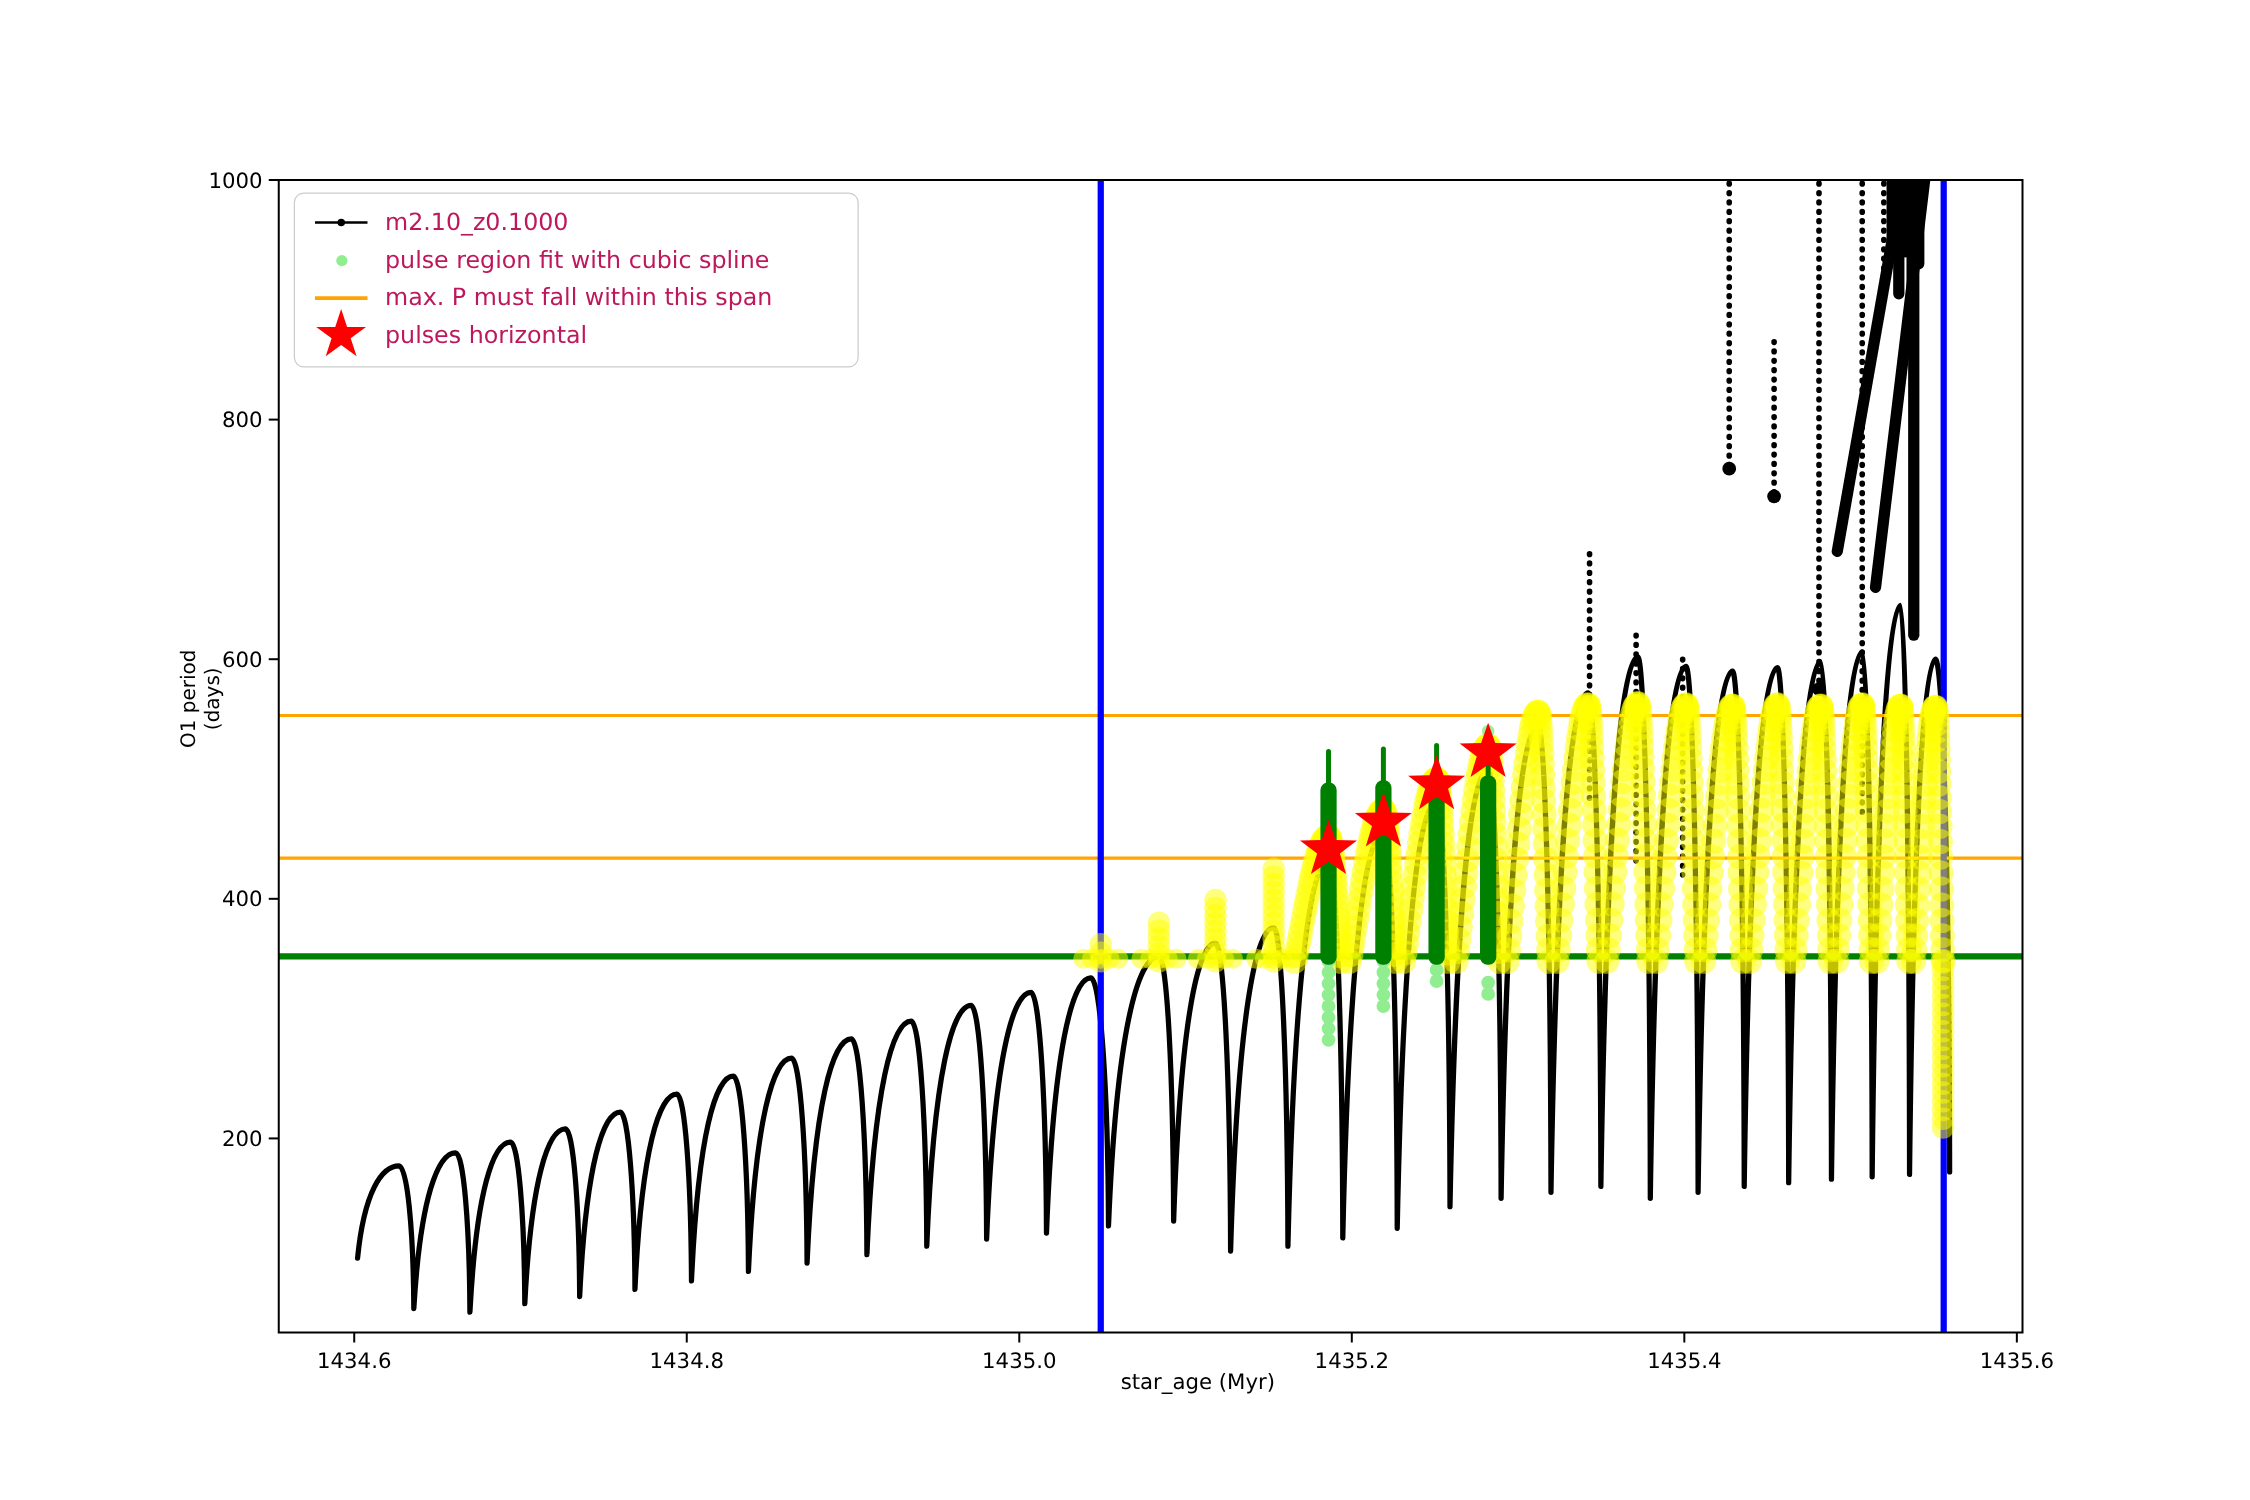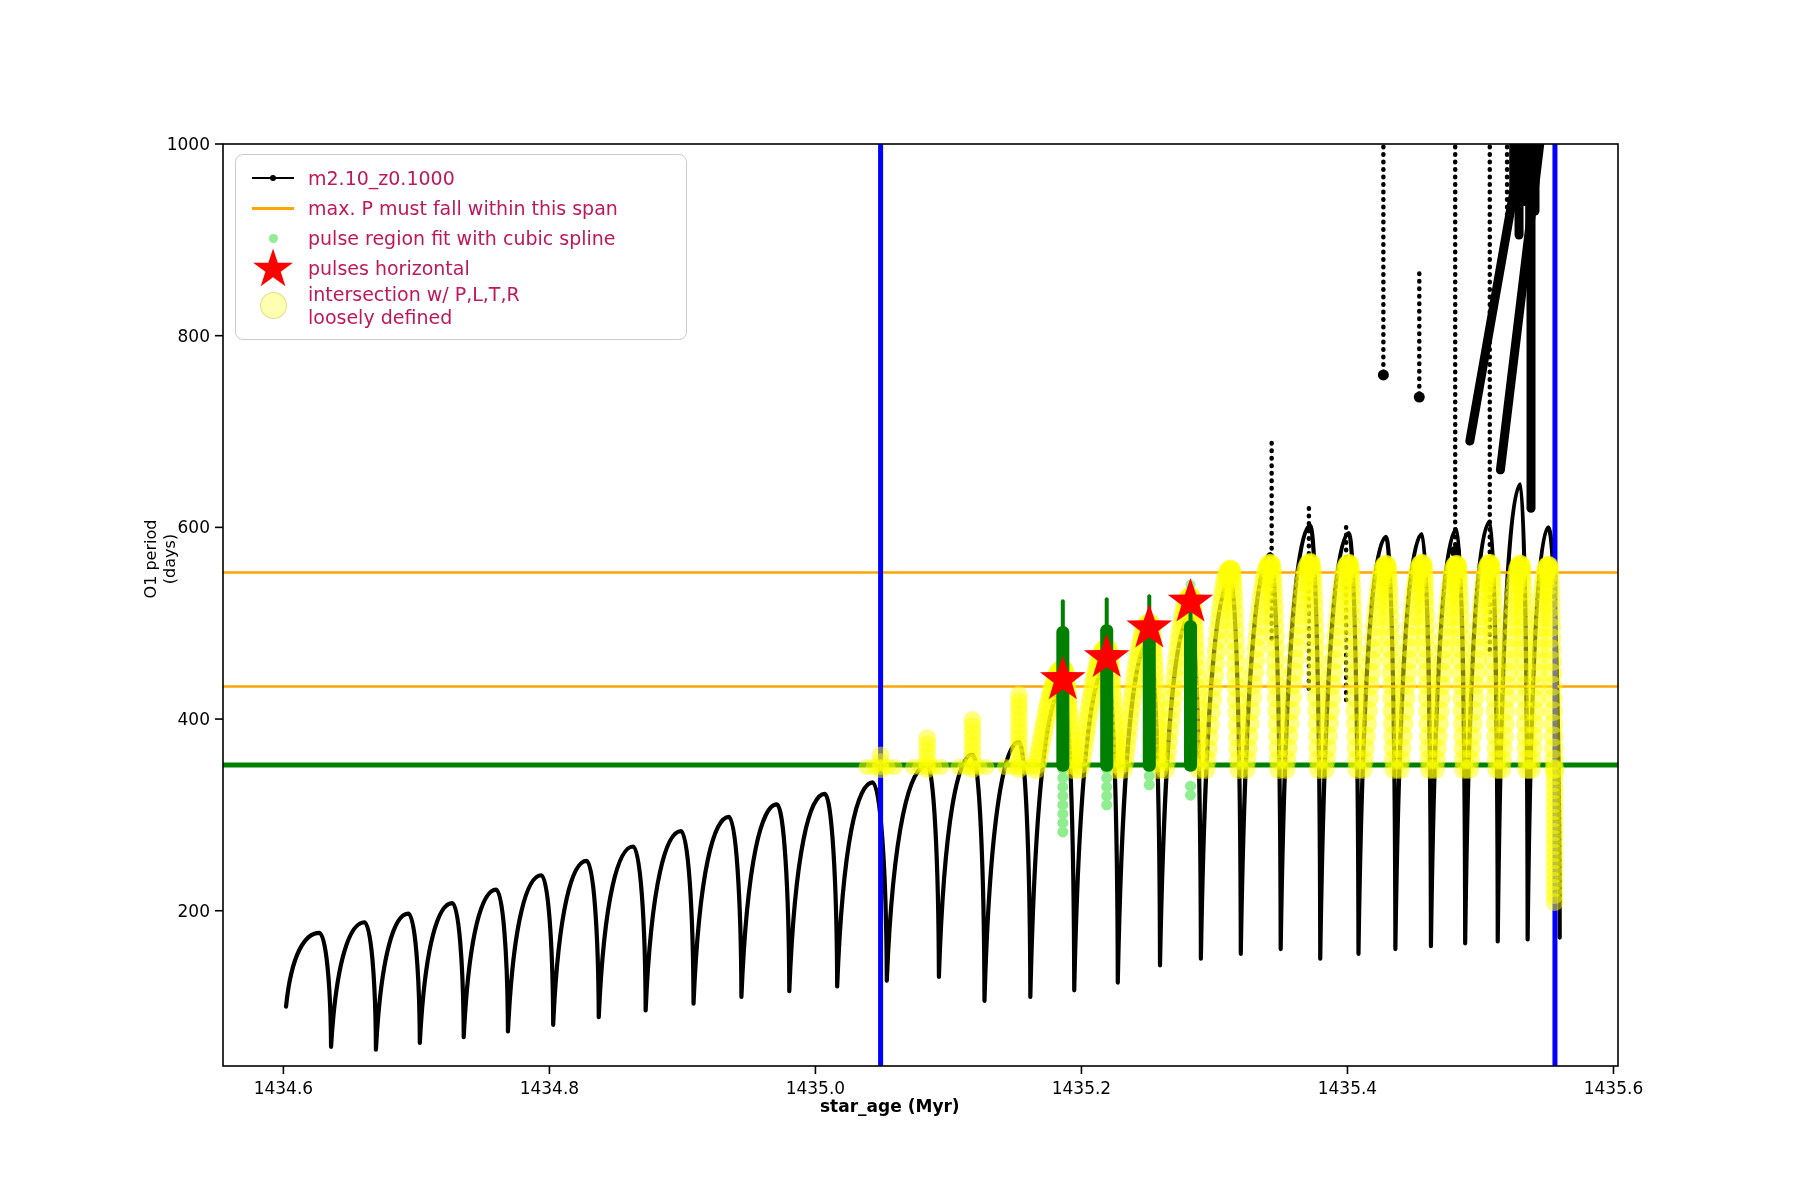--- a/index.html
+++ b/index.html
@@ -1,20 +1,20 @@
 <!DOCTYPE html>
 <html><head>
 <meta charset="utf-8">
 <style>
   html,body{margin:0;padding:0;background:#ffffff;}
   #figure{position:relative;width:1800px;height:1200px;background:#ffffff;overflow:hidden;
           font-family:"DejaVu Sans","Liberation Sans",sans-serif;}
   #plot{position:absolute;left:0;top:0;}
   .axis-label{position:absolute;color:#000;font-size:17px;}
-  #xlabel{left:820px;top:1096px;width:200px;text-align:left;font-weight:bold;}
+  #xlabel{left:820px;top:1096px;width:200px;text-align:right;}
   #ylabel{left:95px;top:540px;width:130px;text-align:center;
           transform:rotate(-90deg);transform-origin:center center;font-size:16px;}
   #legend{position:absolute;left:235px;top:154px;width:452px;
           background:rgba(255,255,255,0.92);border:1px solid #cccccc;border-radius:8px;
           padding:8px 10px 10px 6px;box-sizing:border-box;}
   .lrow{display:flex;align-items:center;min-height:30px;}
   .lmark{width:62px;display:flex;align-items:center;justify-content:center;flex:0 0 62px;}
   .ltext{font-size:19px;color:#be185d;line-height:1.2;margin-left:4px;white-space:pre-line;}
   .mline{position:relative;width:42px;height:2px;background:#000;}
   .mline .mdot{position:absolute;left:18px;top:-2px;width:6px;height:6px;border-radius:50%;background:#000;}
@@ -869,37 +869,30 @@
     <div class="lrow">
       <span class="lmark">
           <span class="mline">
             <span class="mdot"></span>
           </span>
         </span>
       <span class="ltext">m2.10_z0.1000</span>
     </div>
     <div class="lrow">
       <span class="lmark">
+          <span class="mdot-lg"></span>
+        </span>
+      <span class="ltext">pulse region fit with cubic spline</span>
+    </div>
+    <div class="lrow">
+      <span class="lmark">
           <span class="mthin-orange"></span>
         </span>
       <span class="ltext">max. P must fall within this span</span>
-    </div>
-    <div class="lrow">
-      <span class="lmark">
-          <span class="mdot-lg"></span>
-        </span>
-      <span class="ltext">pulse region fit with cubic spline</span>
     </div>
     <div class="lrow">
       <span class="lmark">
           <span class="mstar">★</span>
         </span>
       <span class="ltext">pulses horizontal</span>
     </div>
-    <div class="lrow">
-      <span class="lmark">
-          <span class="mcirc-yellow"></span>
-        </span>
-      <span class="ltext">intersection w/ P,L,T,R
-loosely defined</span>
-    </div>
   </div>
 </div>
 
 </body></html>

